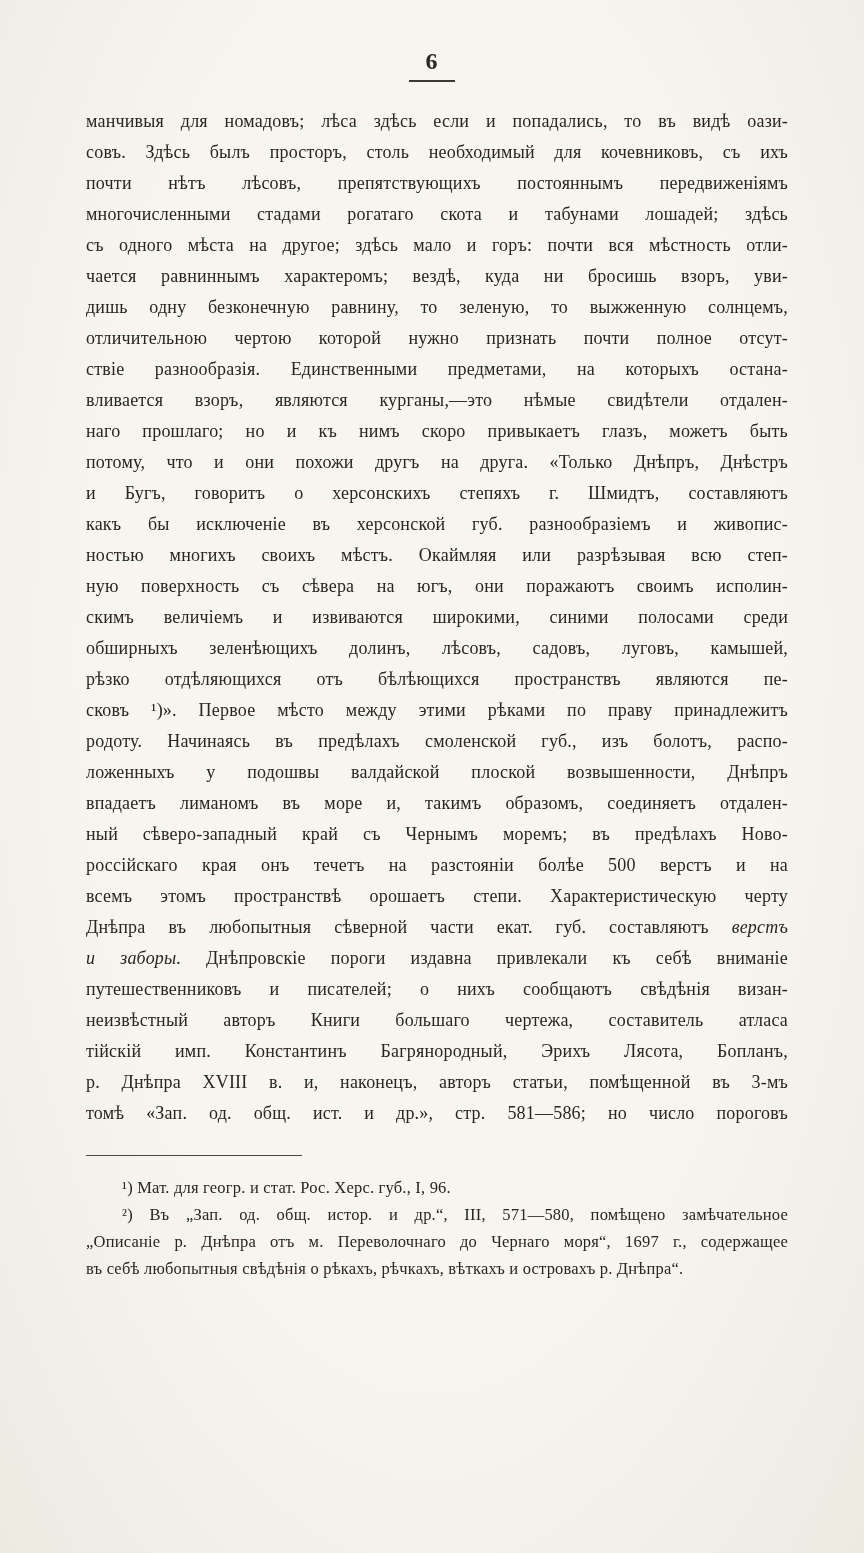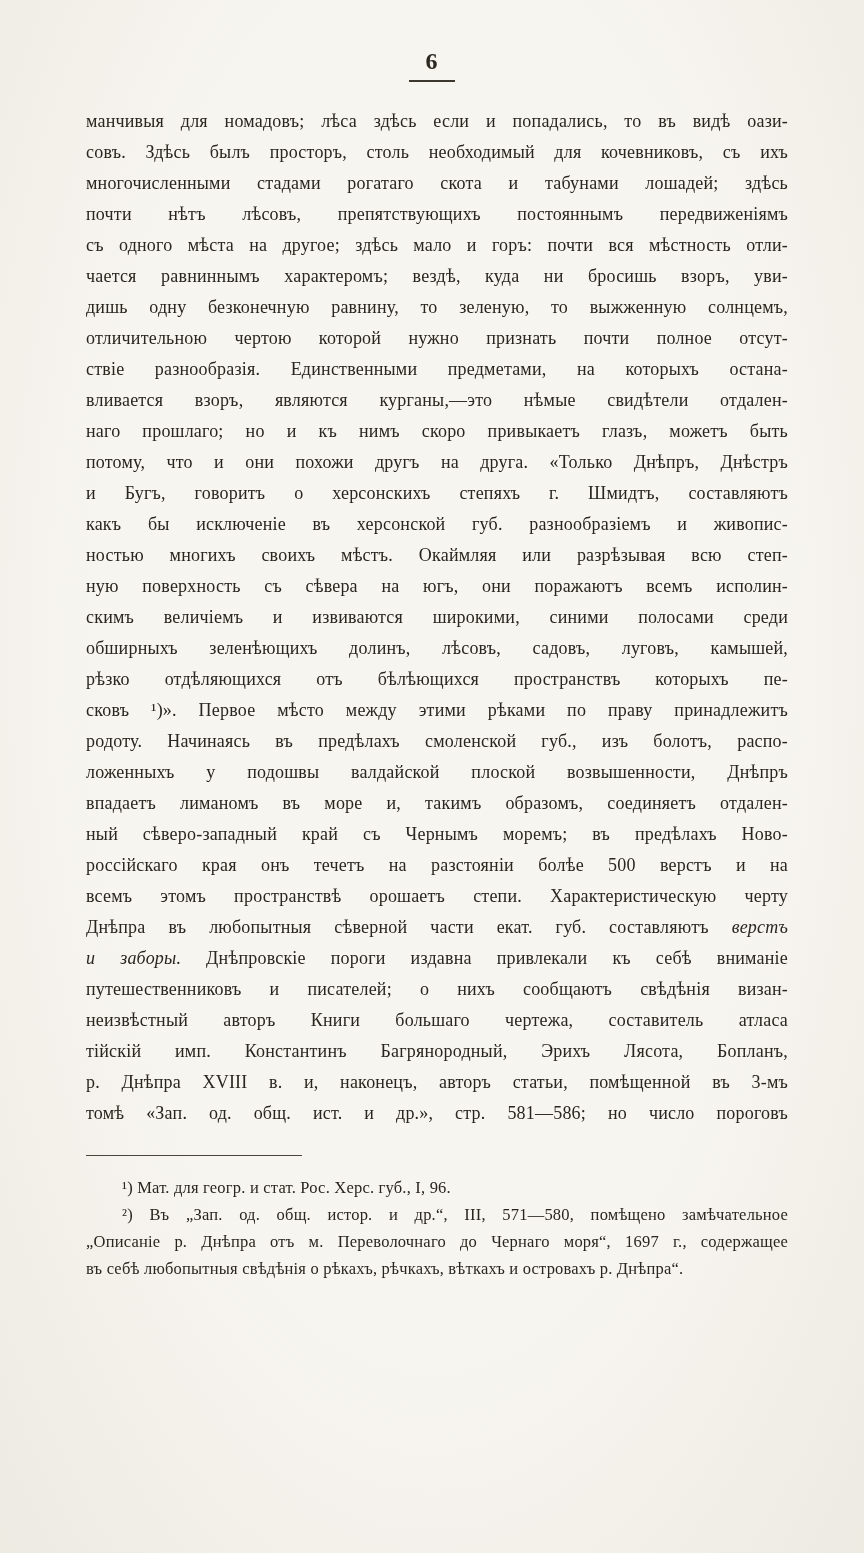--- a/index.html
+++ b/index.html
@@ -71,37 +71,37 @@
 <div class="page">
 
   <div class="page-header">
     <div class="page-number">6</div>
     <div class="page-number-rule"></div>
   </div>
 
   <div class="body-text">
     <div class="tline">манчивыя для номадовъ; лѣса здѣсь если и попадались, то въ видѣ оази-</div>
     <div class="tline">совъ. Здѣсь былъ просторъ, столь необходимый для кочевниковъ, съ ихъ</div>
+    <div class="tline">почти нѣтъ лѣсовъ, препятствующихъ постояннымъ передвиженіямъ</div>
     <div class="tline">многочисленными стадами рогатаго скота и табунами лошадей; здѣсь</div>
-    <div class="tline">почти нѣтъ лѣсовъ, препятствующихъ постояннымъ передвиженіямъ</div>
     <div class="tline">съ одного мѣста на другое; здѣсь мало и горъ: почти вся мѣстность отли-</div>
     <div class="tline">чается равниннымъ характеромъ; вездѣ, куда ни бросишь взоръ, уви-</div>
     <div class="tline">дишь одну безконечную равнину, то зеленую, то выжженную солнцемъ,</div>
     <div class="tline">отличительною чертою которой нужно признать почти полное отсут-</div>
     <div class="tline">ствіе разнообразія. Единственными предметами, на которыхъ остана-</div>
     <div class="tline">вливается взоръ, являются курганы,—это нѣмые свидѣтели отдален-</div>
     <div class="tline">наго прошлаго; но и къ нимъ скоро привыкаетъ глазъ, можетъ быть</div>
     <div class="tline">потому, что и они похожи другъ на друга. «Только Днѣпръ, Днѣстръ</div>
     <div class="tline">и Бугъ, говоритъ о херсонскихъ степяхъ г. Шмидтъ, составляютъ</div>
     <div class="tline">какъ бы исключеніе въ херсонской губ. разнообразіемъ и живопис-</div>
     <div class="tline">ностью многихъ своихъ мѣстъ. Окаймляя или разрѣзывая всю степ-</div>
-    <div class="tline">ную поверхность съ сѣвера на югъ, они поражаютъ всемъ исполин-</div>
+    <div class="tline">ную поверхность съ сѣвера на югъ, они поражаютъ своимъ исполин-</div>
     <div class="tline">скимъ величіемъ и извиваются широкими, синими полосами среди</div>
     <div class="tline">обширныхъ зеленѣющихъ долинъ, лѣсовъ, садовъ, луговъ, камышей,</div>
-    <div class="tline">рѣзко отдѣляющихся отъ бѣлѣющихся пространствъ которыхъ пе-</div>
+    <div class="tline">рѣзко отдѣляющихся отъ бѣлѣющихся пространствъ являются пе-</div>
     <div class="tline">сковъ ¹)». Первое мѣсто между этими рѣками по праву принадлежитъ</div>
     <div class="tline">родоту. Начинаясь въ предѣлахъ смоленской губ., изъ болотъ, распо-</div>
     <div class="tline">ложенныхъ у подошвы валдайской плоской возвышенности, Днѣпръ</div>
     <div class="tline">впадаетъ лиманомъ въ море и, такимъ образомъ, соединяетъ отдален-</div>
     <div class="tline">ный сѣверо-западный край съ Чернымъ моремъ; въ предѣлахъ Ново-</div>
     <div class="tline">россійскаго края онъ течетъ на разстояніи болѣе 500 верстъ и на</div>
     <div class="tline">всемъ этомъ пространствѣ орошаетъ степи. Характеристическую черту</div>
     <div class="tline"><span>Днѣпра въ любопытныя сѣверной части екат. губ. составляютъ </span><span class="em">верстъ</span></div>
     <div class="tline"><span class="em">и заборы.</span><span> Днѣпровскіе пороги издавна привлекали къ себѣ вниманіе</span></div>
     <div class="tline">путешественниковъ и писателей; о нихъ сообщаютъ свѣдѣнія визан-</div>

